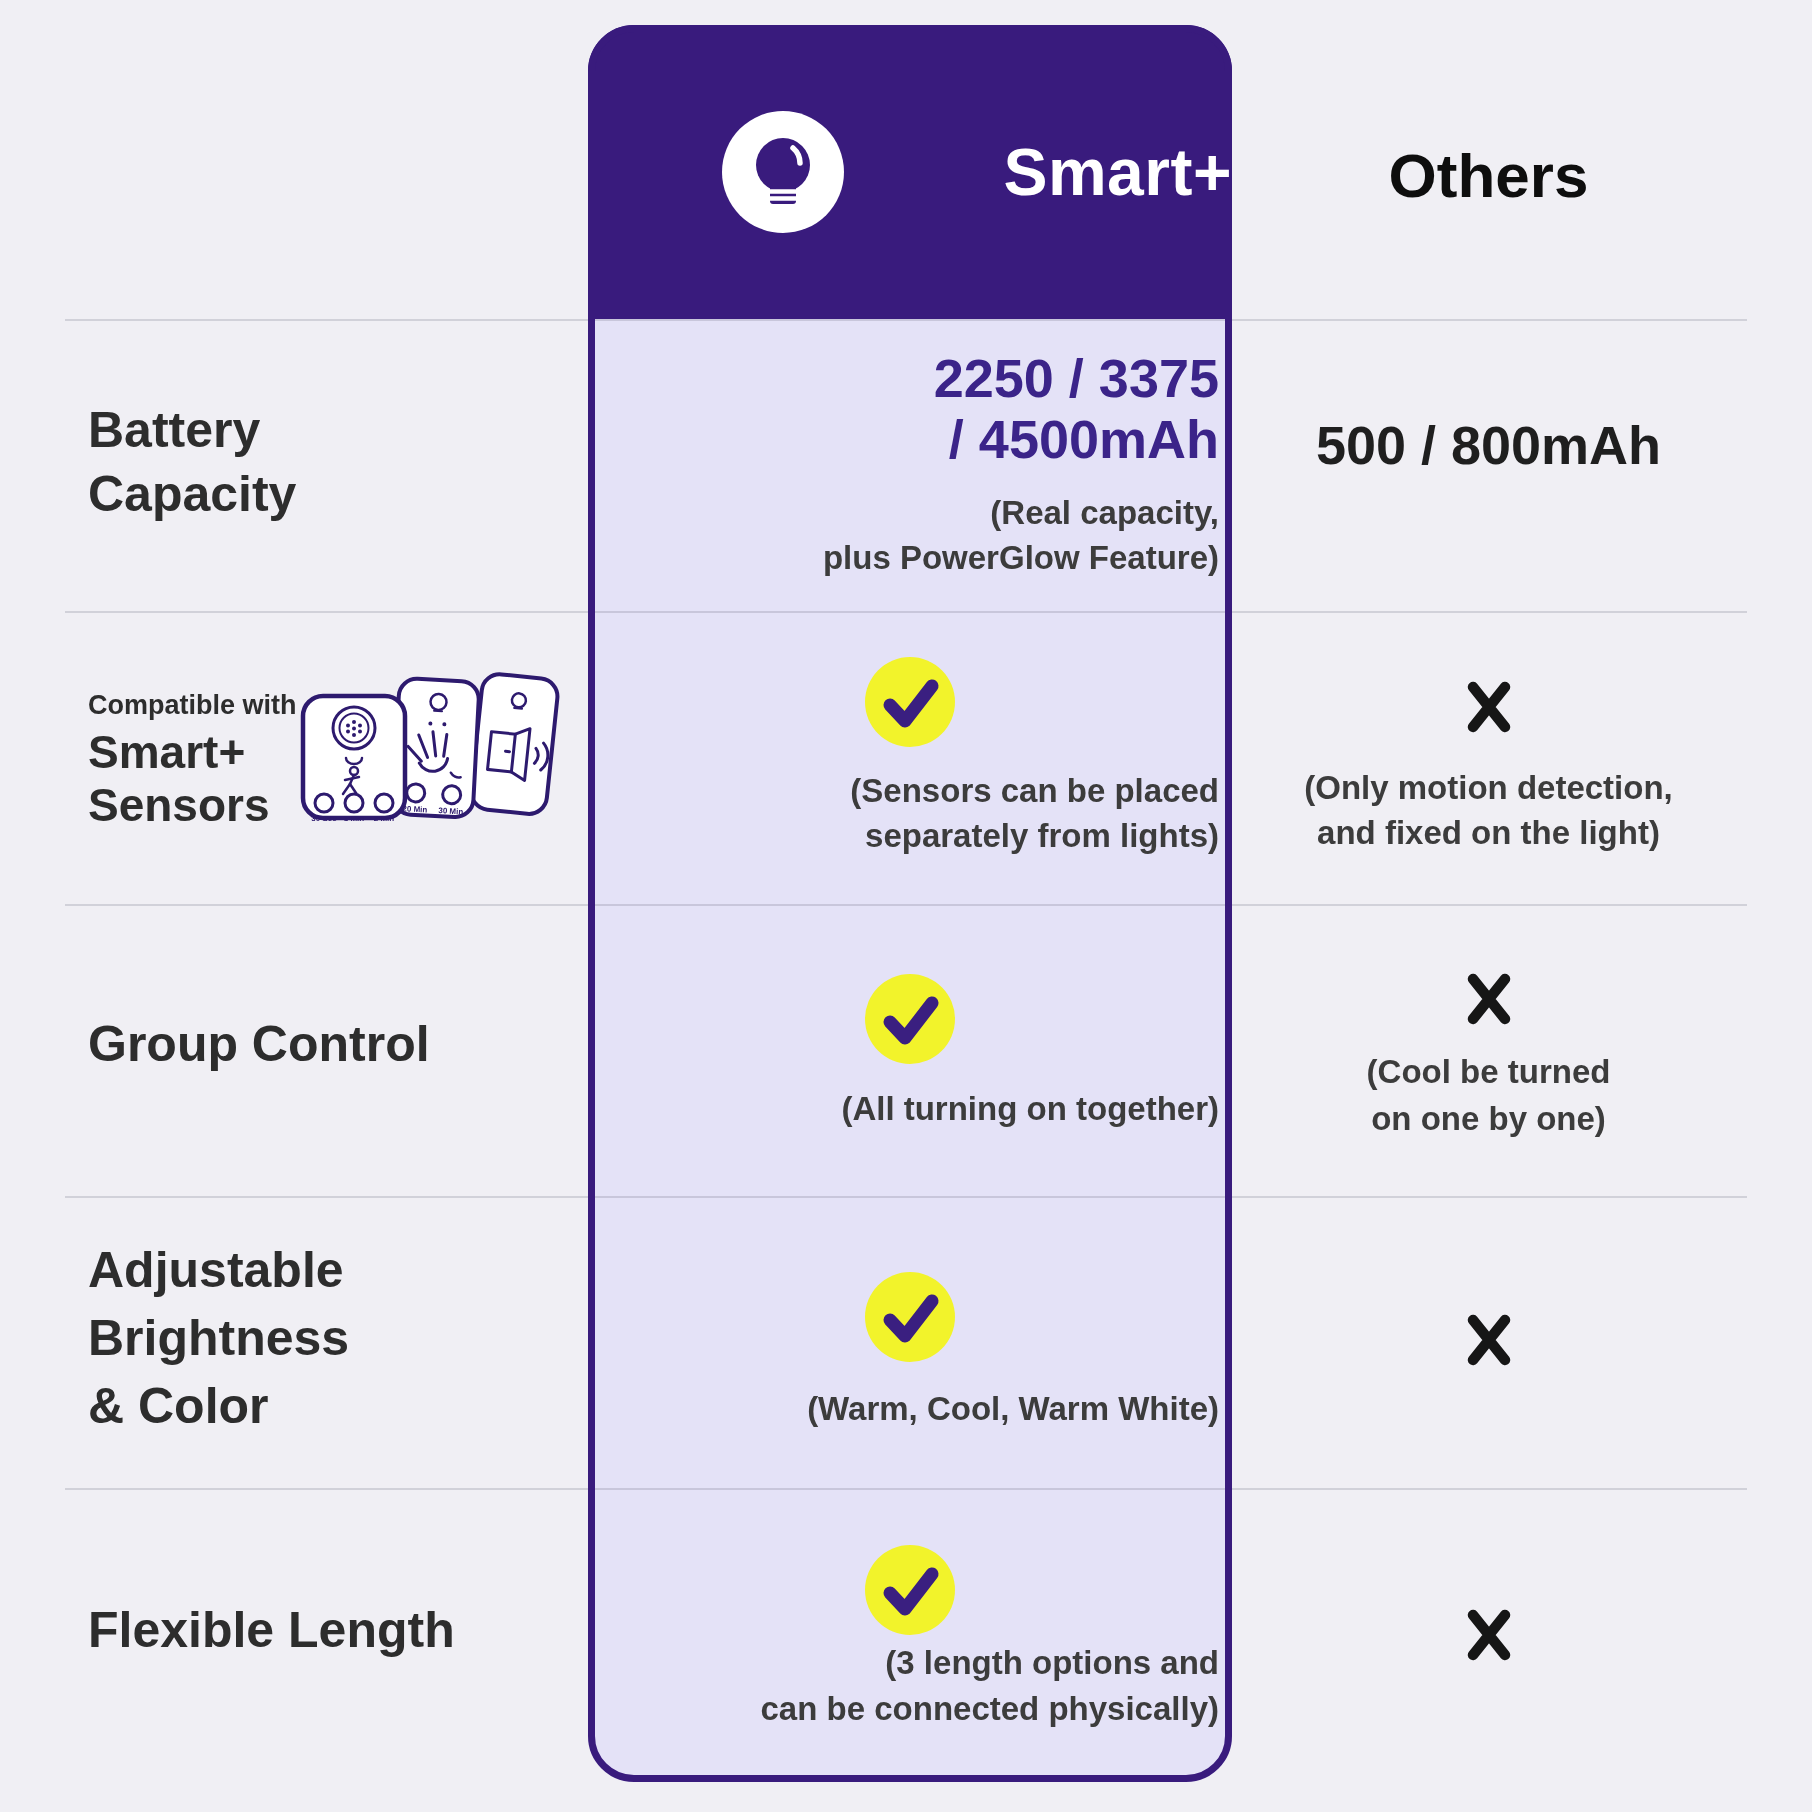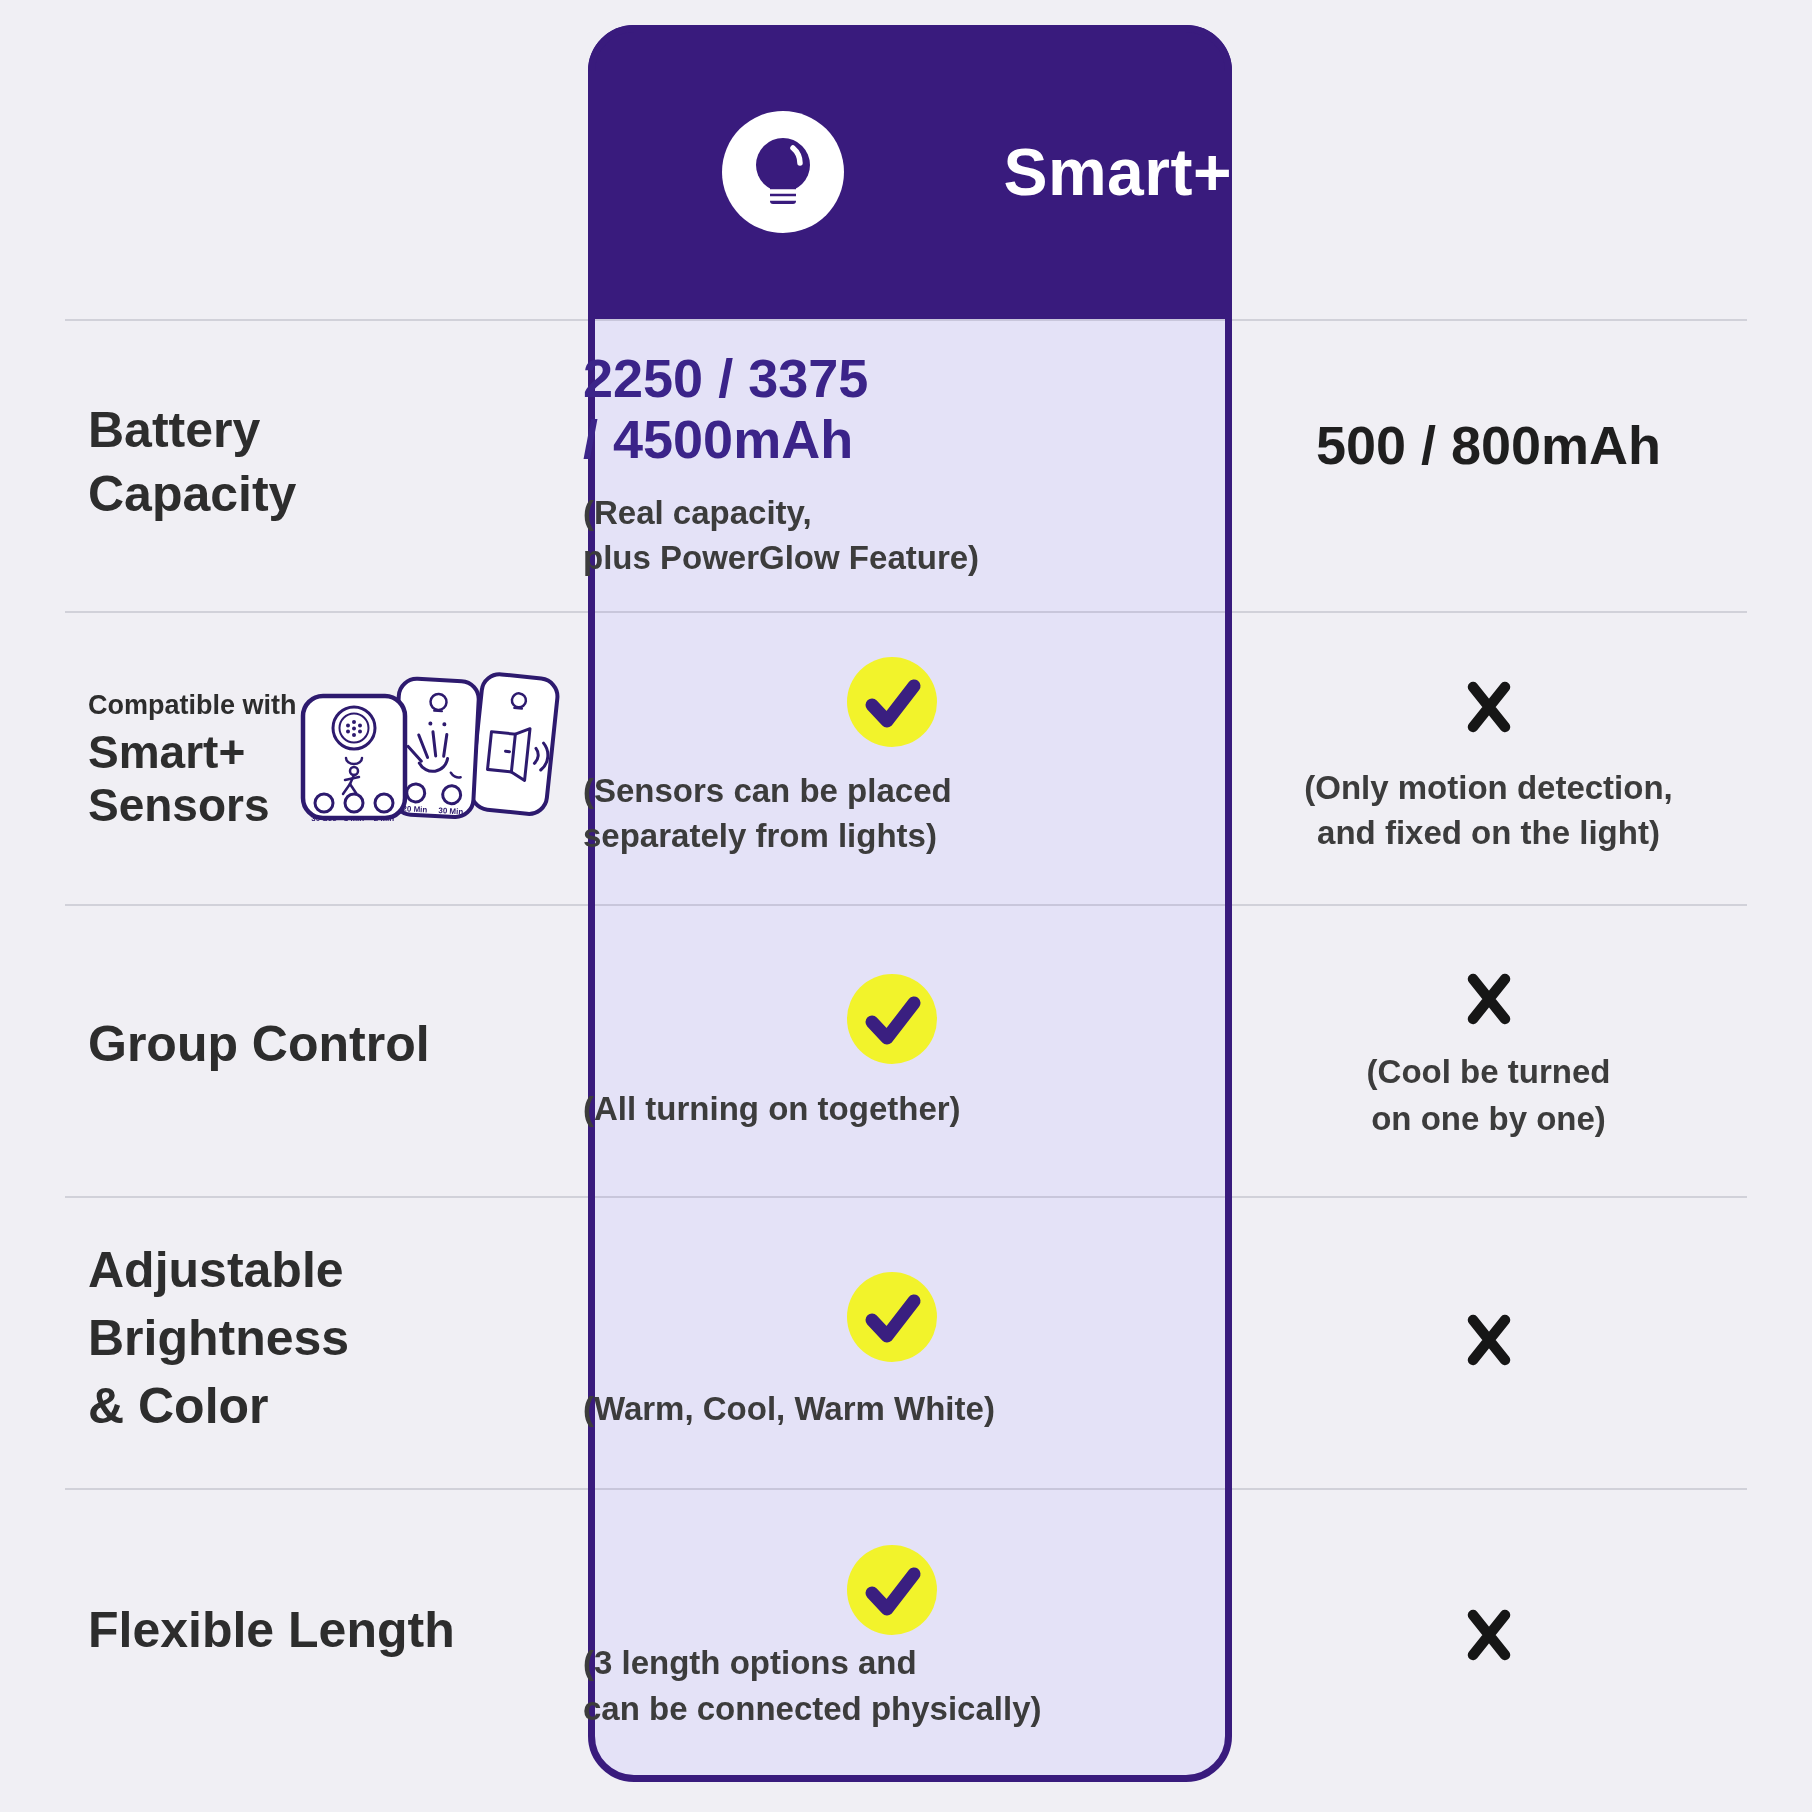--- a/index.html
+++ b/index.html
@@ -10,21 +10,21 @@
   .divider{position:absolute;left:65px;width:1682px;height:2px;background:rgba(70,70,95,.18);z-index:3;}
   .card-bg{position:absolute;left:588px;top:25px;width:644px;height:1757px;background:#E4E2F7;border-radius:46px;z-index:1;}
   .card-header-bg{position:absolute;left:588px;top:25px;width:644px;height:294px;background:#391B7D;border-radius:46px 46px 0 0;z-index:2;}
   .card-border{position:absolute;left:588px;top:25px;width:644px;height:1757px;border:7px solid #391B7D;border-radius:46px;box-sizing:border-box;z-index:5;pointer-events:none;}
   .brand-header{position:absolute;left:588px;top:25px;width:644px;height:294px;display:flex;align-items:center;justify-content:center;gap:26px;z-index:6;}
   .brand-title{color:#FFFFFF;font-size:66px;font-weight:bold;letter-spacing:.5px;}
   .others-title{position:absolute;left:1232px;top:140px;width:513px;text-align:center;font-size:62px;font-weight:bold;color:#0E0E0E;z-index:6;}
   .label{position:absolute;left:88px;width:480px;font-size:50px;font-weight:bold;line-height:64px;color:#2D2D2D;z-index:6;}
   .label-small{font-size:27px;font-weight:bold;line-height:34px;color:#2D2D2D;}
   .label-big{font-size:46px;font-weight:bold;line-height:53px;color:#2D2D2D;margin-top:4px;}
-  .center-cell{position:absolute;left:583px;width:618px;text-align:left;z-index:6;}
+  .center-cell{position:absolute;left:601px;width:618px;text-align:right;z-index:6;}
   .right-cell{position:absolute;left:1232px;width:513px;text-align:center;z-index:6;}
   .value{font-size:54px;font-weight:bold;line-height:61px;color:#3B2489;}
   .value-dark{font-size:54px;font-weight:bold;line-height:61px;color:#1F1F1F;}
   .note{font-size:33px;font-weight:bold;line-height:45px;color:#3C3C3C;}
   .note-tight{line-height:47px;}
   .multiline{white-space:pre-line;}
   .sensors{position:absolute;left:298px;top:672px;z-index:6;}
   svg{display:block;margin:0 auto;}
 </style>
 </head>
@@ -46,20 +46,21 @@
   <div class="brand-header">
     <svg width="122" height="122" viewBox="0 0 122 122">
       <circle cx="61" cy="61" r="61" fill="#FFFFFF"></circle>
       <circle cx="61" cy="54" r="27" fill="#391B7D"></circle>
       <rect x="48" y="74" width="26" height="19" rx="3" fill="#391B7D"></rect>
       <path d="M71 37 a20 20 0 0 1 7 15" stroke="#FFFFFF" stroke-width="5.5" fill="none" stroke-linecap="round"></path>
       <path d="M46 80.5 h30 M46 87.5 h30" stroke="#FFFFFF" stroke-width="4.5"></path>
     </svg>
     <div class="brand-title">Smart+</div>
   </div>
+  <div class="others-title">Others</div>
 
   <div class="label multiline" style="top:398px">Battery
 Capacity</div>
   <div class="center-cell" style="top:348px">
     <div class="value multiline">2250 / 3375
 / 4500mAh</div>
     <div class="note multiline" style="margin-top:20px">(Real capacity,
 plus PowerGlow Feature)</div>
   </div>
   <div class="right-cell" style="top:415px">

